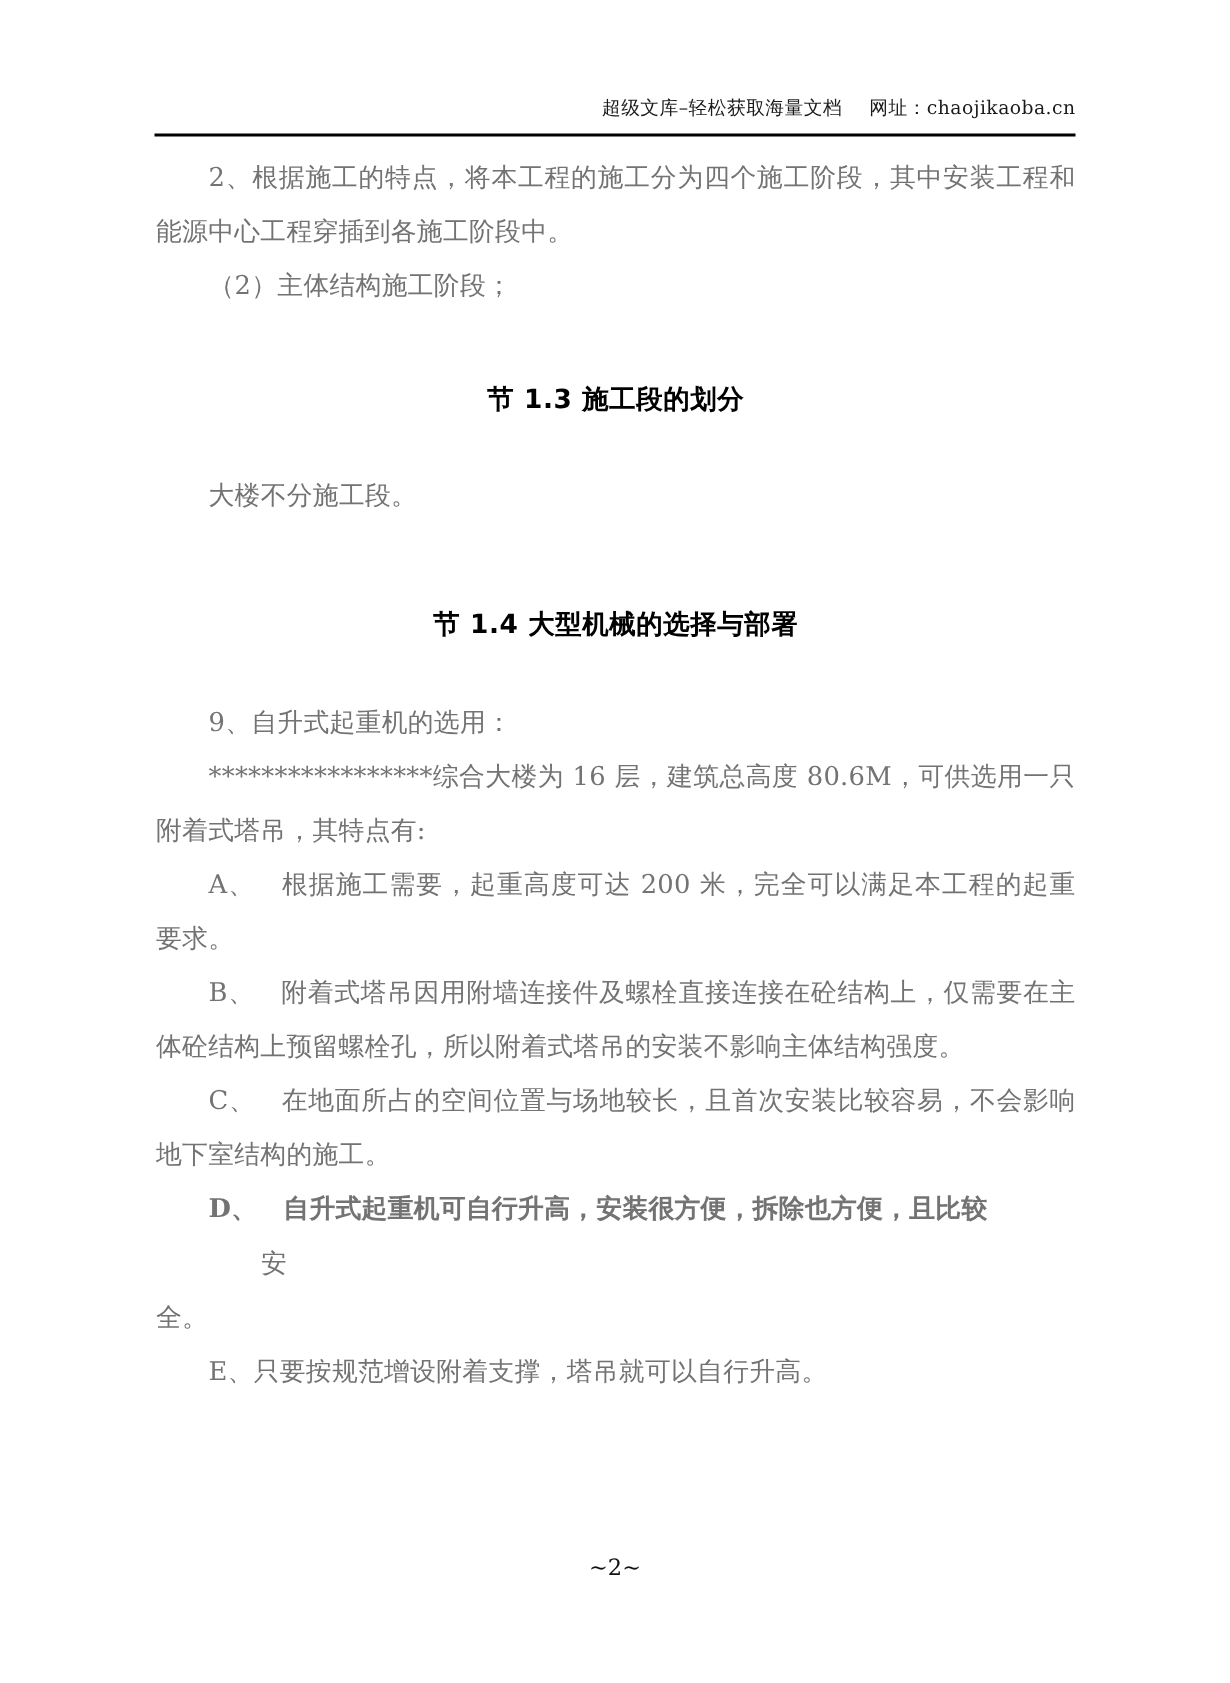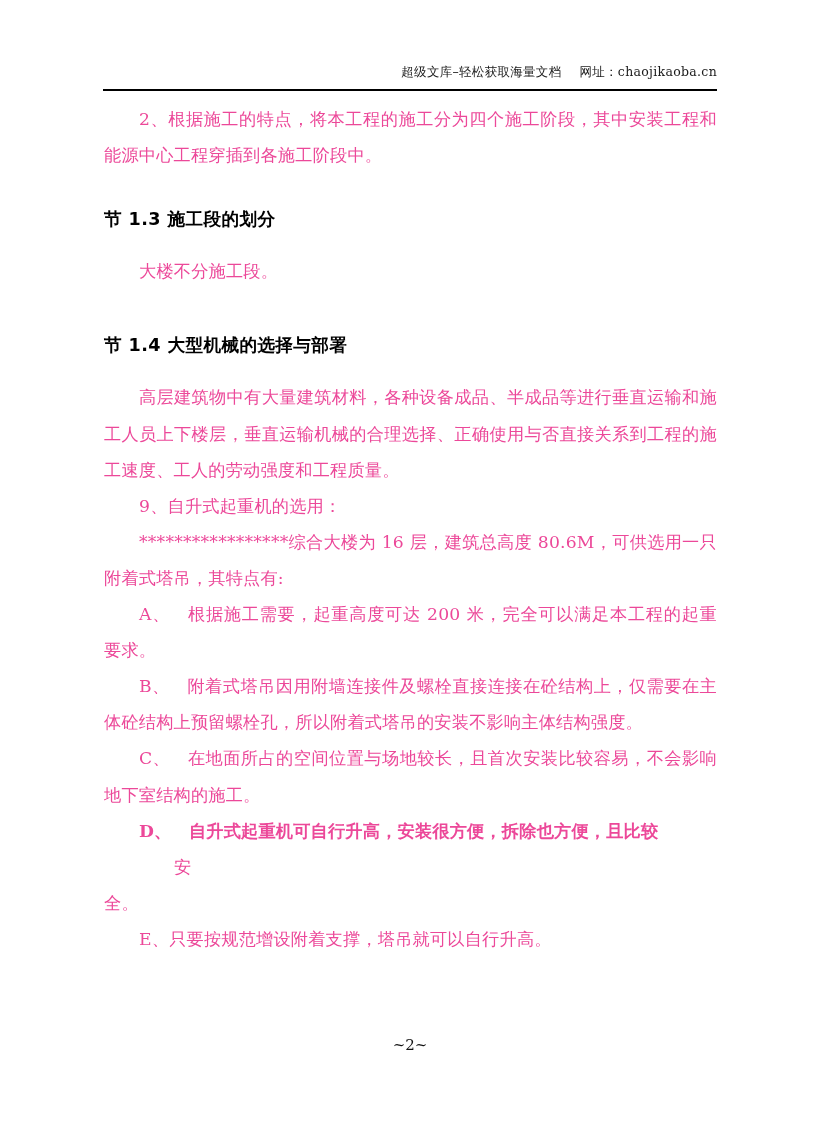--- a/index.html
+++ b/index.html
@@ -60,35 +60,35 @@
   }
 
   .p {
     font-family: "DejaVu Serif", serif;
     font-size: 17.2px;
     line-height: 36.1px;
     text-align: justify;
     text-justify: inter-ideograph;
     letter-spacing: 0.2px;
     margin: 0;
-    color: #ec4899;
+    color: #737373;
     word-break: break-all;
   }
   .p.indent2 { text-indent: 35px; }
   .p.noindent { text-indent: 0; }
 
   
   .h-sec {
     font-family: "DejaVu Sans", sans-serif;
     font-weight: bold;
     font-size: 17.6px;
     line-height: 36.1px;
-    text-align: left;
+    text-align: center;
     letter-spacing: 0.4px;
-    margin: 0;
+    margin: 12px;
     color: #000000;
   }
 
   .spacer-sm { height: 16px; }
   .spacer-md { height: 28px; }
   .spacer-lg { height: 38px; }
 
   
   .hang-indent { text-indent: 70px; }
 
@@ -112,38 +112,38 @@
   <div class="header">
     <span class="site">超级文库–轻松获取海量文档</span><span class="gap"></span><span class="url-label">网址：</span><span class="url">chaojikaoba.cn</span>
   </div>
   <div class="header-rule"></div>
 
   <div class="content">
 
     <p class="p indent2">2、根据施工的特点，将本工程的施工分为四个施工阶段，其中安装工程和能源中心工程穿插到各施工阶段中。</p>
 
 
+    <p class="p indent2">（2）主体结构施工阶段；</p>
 
 
 
     <div class="spacer-md"></div>
 
     <h2 class="h-sec">节 1.3 施工段的划分</h2>
 
     <div class="spacer-sm"></div>
 
     <p class="p indent2">大楼不分施工段。</p>
 
     <div class="spacer-lg"></div>
 
     <h2 class="h-sec">节 1.4 大型机械的选择与部署</h2>
 
     <div class="spacer-sm"></div>
 
-    <p class="p indent2">高层建筑物中有大量建筑材料，各种设备成品、半成品等进行垂直运输和施工人员上下楼层，垂直运输机械的合理选择、正确使用与否直接关系到工程的施工速度、工人的劳动强度和工程质量。</p>
 
     <p class="p indent2">9、自升式起重机的选用：</p>
 
     <p class="p indent2">*****************综合大楼为 16 层，建筑总高度 80.6M，可供选用一只附着式塔吊，其特点有:</p>
 
     <p class="p indent2">A、　根据施工需要，起重高度可达 200 米，完全可以满足本工程的起重要求。</p>
 
     <p class="p indent2">B、　附着式塔吊因用附墙连接件及螺栓直接连接在砼结构上，仅需要在主体砼结构上预留螺栓孔，所以附着式塔吊的安装不影响主体结构强度。</p>
 
     <p class="p indent2">C、　在地面所占的空间位置与场地较长，且首次安装比较容易，不会影响地下室结构的施工。</p>

